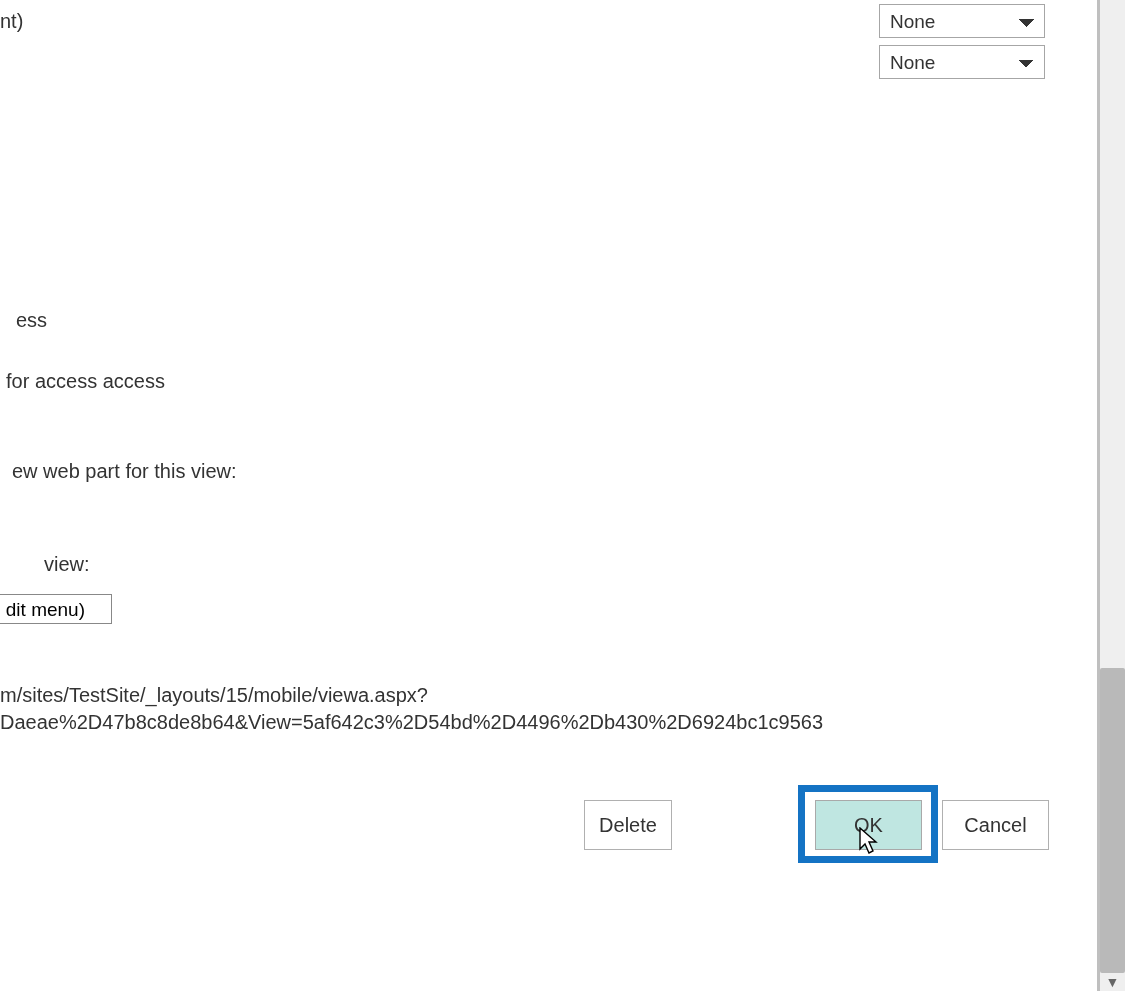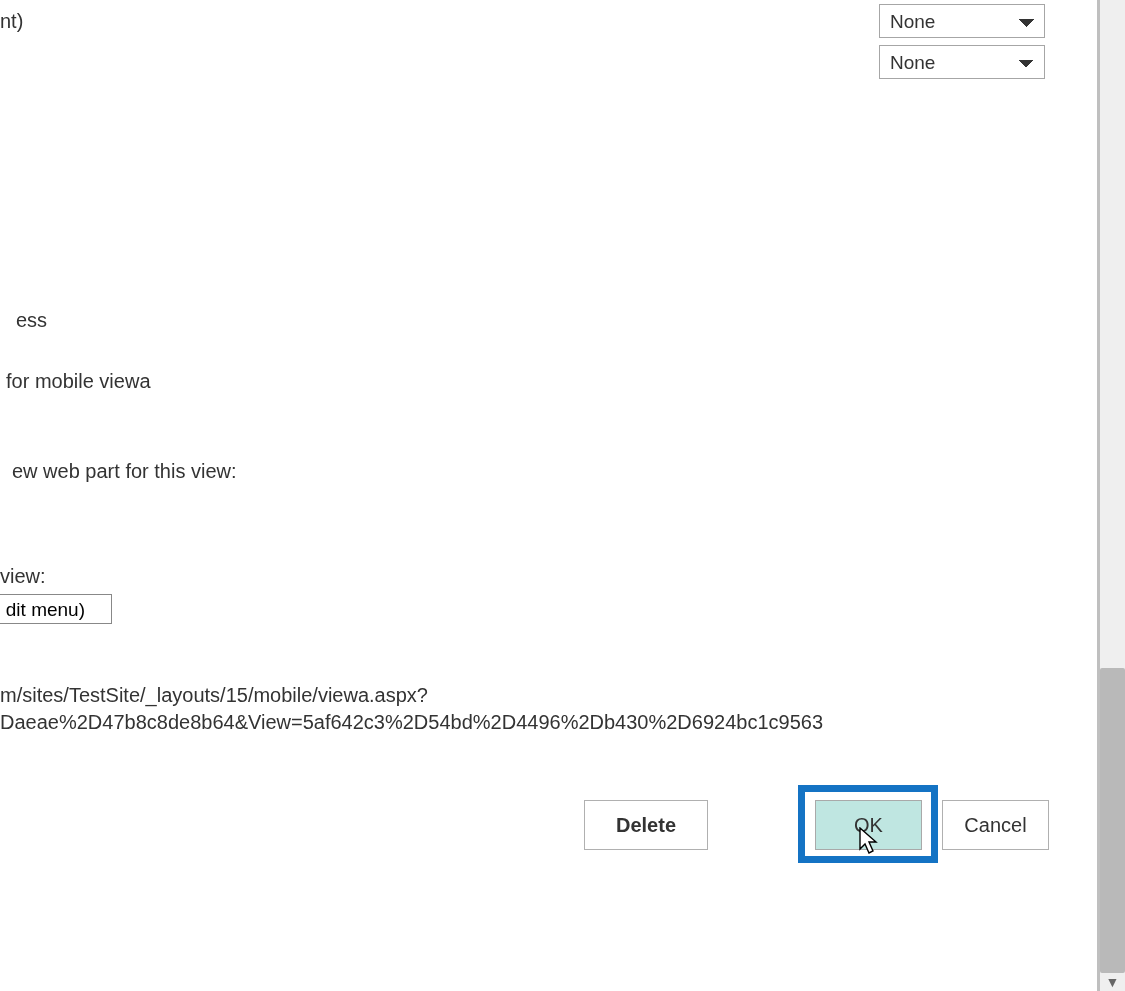--- a/index.html
+++ b/index.html
@@ -123,35 +123,35 @@
 
   <select class="sel" style="left:879px; top:4px;">
     <option>None</option>
   </select>
   <select class="sel" style="left:879px; top:45px;">
     <option>None</option>
   </select>
 
   <span class="txt" style="left:0px; top:10px;text-align:right;">nt)</span>
   <span class="txt" style="left:16px; top:309px;">ess</span>
-  <span class="txt" style="left:6px; top:370px;">for mobile viewa</span>
+  <span class="txt" style="left:6px; top:370px;">for access access</span>
   <span class="txt" style="left:0px; top:460px;margin-left:12px;">ew web part for this view:</span>
-  <span class="txt" style="left:0px; top:565px;">view:</span>
+  <span class="txt" style="left:0px; top:553px;padding-left:44px;">view:</span>
 
   <div class="partial-sel-wrap" style="left:0; top:594px;">
     <select class="partial-select">
       <option>dit menu)</option>
     </select>
 
   </div>
 
   <span class="txt" style="left:0px; top:684px;">m/sites/TestSite/_layouts/15/mobile/viewa.aspx?</span>
   <span class="txt" style="left:0px; top:711px;text-align:center;">Daeae%2D47b8c8de8b64&amp;View=5af642c3%2D54bd%2D4496%2Db430%2D6924bc1c9563</span>
 
-  <button class="btn" style="left:584px; top:800px; width:124px;font-weight:bold;">Delete</button>
+  <button class="btn" style="left:584px; top:800px; width:88px;">Delete</button>
 
   <div class="ok-hl" style="left:798px; top:785px; width:140px; height:78px;"></div>
   <button class="btn btn-ok" style="left:815px; top:800px; width:107px;">OK</button>
 
   <button class="btn" style="left:942px; top:800px; width:107px;">Cancel</button>
 
   <svg class="cursor" style="left:859px; top:827px;" viewBox="0 0 20 28">
     <path d="M1 1 L1 22 L6 17 L10 26 L14 24 L10 15 L17 15 Z" fill="#ffffff" stroke="#000" stroke-width="1.4"></path>
   </svg>
 

